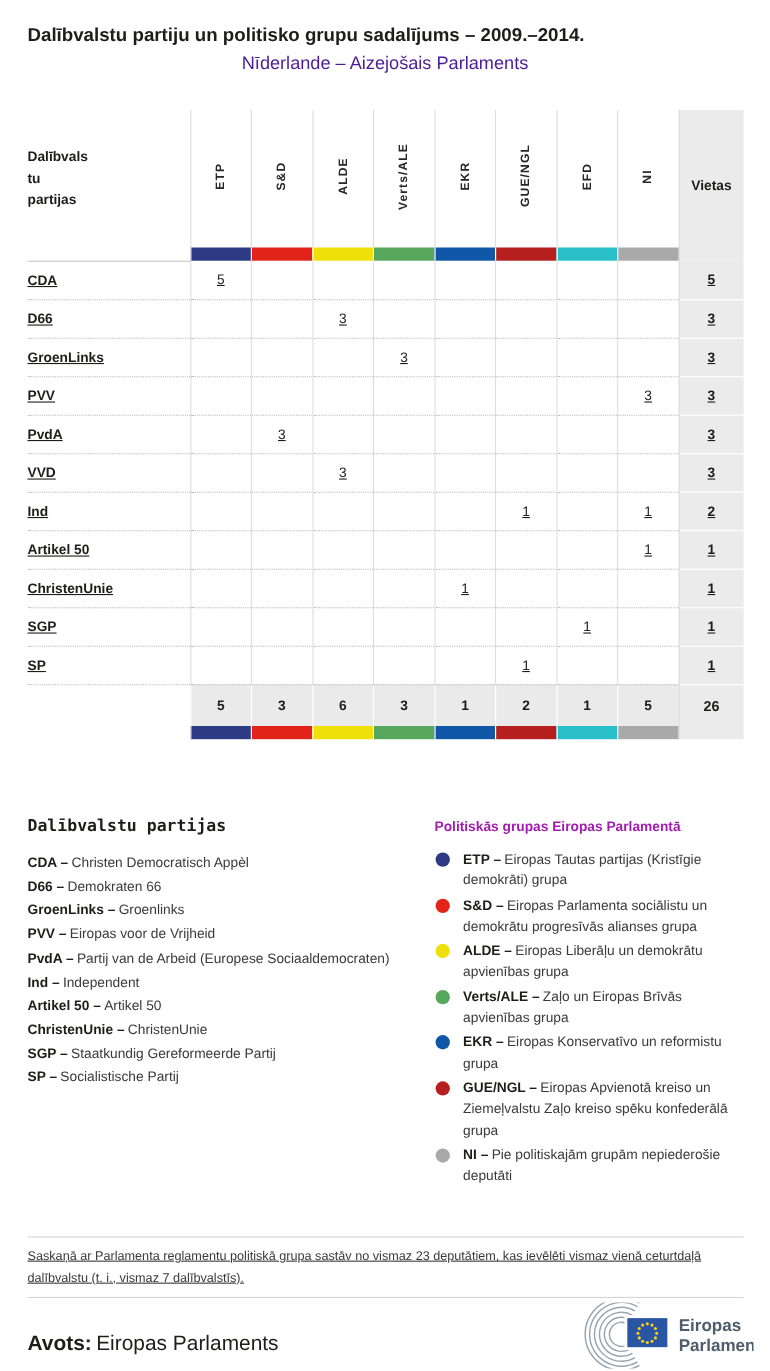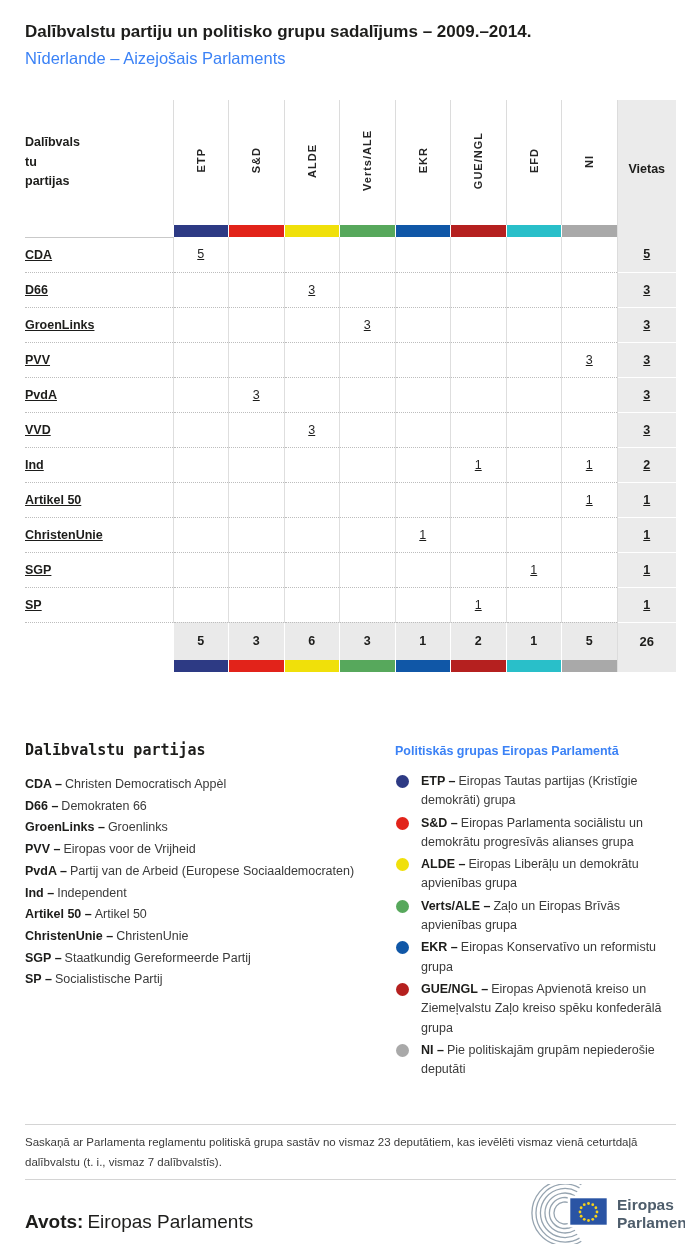--- a/index.html
+++ b/index.html
@@ -2,21 +2,21 @@
 <html><head>
 <meta charset="utf-8">
 <style>
   html,body{margin:0;padding:0;background:#ffffff;}
   body{width:700px;height:1246px;position:relative;overflow:hidden;
        font-family:"Liberation Sans",sans-serif;color:#1d1d1b;}
   .abs{position:absolute;}
 
   
   .title{left:25px;top:22px;width:650px;font-size:17px;font-weight:700;color:#1d1d1b;}
-  .subtitle{left:25px;top:49px;width:650px;font-size:16.5px;font-weight:400;color:#3b82f6;}
+  .subtitle{left:25px;top:49px;width:650px;font-size:16.5px;font-weight:400;color:#4c1d95;text-align:center;}
 
   
   table.seats{left:25px;top:100px;border-collapse:collapse;table-layout:fixed;width:651px;}
   table.seats td,table.seats th{padding:0;vertical-align:middle;}
   tr.hdr{height:125px;}
   th.lbl-hd{vertical-align:bottom;text-align:left;font-size:12.5px;font-weight:700;
             color:#1d1d1b;line-height:19.5px;padding-bottom:9px;}
   th.grp-hd{border-left:1px solid #dcdcdc;text-align:center;vertical-align:middle;}
   th.grp-hd .vtext{writing-mode:vertical-rl;transform:rotate(180deg);display:inline-block;
             font-size:11px;font-weight:700;letter-spacing:1px;color:#262626;}
@@ -41,30 +41,30 @@
   tr.botbar{height:12px;}
   td.vietas-b{background:#ebebeb;border-left:1px solid #dcdcdc;}
 
   
   .legend-left{left:25px;top:741px;width:365px;}
   .legend-left h3{margin:0 0 15px 0;font-family:"DejaVu Sans Mono",monospace;
             font-size:15px;font-weight:700;color:#1d1d1b;}
   .p-item{font-size:12.5px;line-height:21.7px;color:#3a3a3a;white-space:nowrap;}
   .p-item b{color:#1d1d1b;margin-right:3px;}
   .legend-right{left:395px;top:744px;width:292px;}
-  .legend-right h3{margin:0 0 14px 0;font-size:12.5px;font-weight:700;color:#3b82f6;}
+  .legend-right h3{margin:0 0 14px 0;font-size:12.5px;font-weight:700;color:#a21caf;}
   .g-item{display:flex;align-items:flex-start;margin-bottom:3px;}
   .g-dot{width:13px;height:13px;border-radius:50%;flex:0 0 13px;margin:3px 12px 0 1px;}
   .g-text{width:256px;font-size:12.5px;line-height:19.3px;color:#3a3a3a;}
   .g-text b{color:#1d1d1b;margin-right:3px;}
 
   
   .rule{left:25px;width:651px;height:0;border-top:1px solid #d4d4d4;}
   .rule1{top:1124px;} .rule2{top:1179px;}
-  .footnote{left:25px;top:1133px;width:652px;font-size:11.5px;line-height:19.5px;color:#3a3a3a;}
+  .footnote{left:25px;top:1133px;width:652px;font-size:11.5px;line-height:19.5px;color:#3a3a3a;text-decoration:underline;}
   .source{left:25px;top:1211px;font-size:19px;color:#1d1d1b;}
   .source b{margin-right:4px;}
   .logo{left:527px;top:1184px;width:158px;height:60px;}
 </style>
 </head>
 <body>
 
 <div class="abs title">Dalībvalstu partiju un politisko grupu sadalījums – 2009.–2014.</div>
 <div class="abs subtitle">Nīderlande – Aizejošais Parlaments</div>
 

